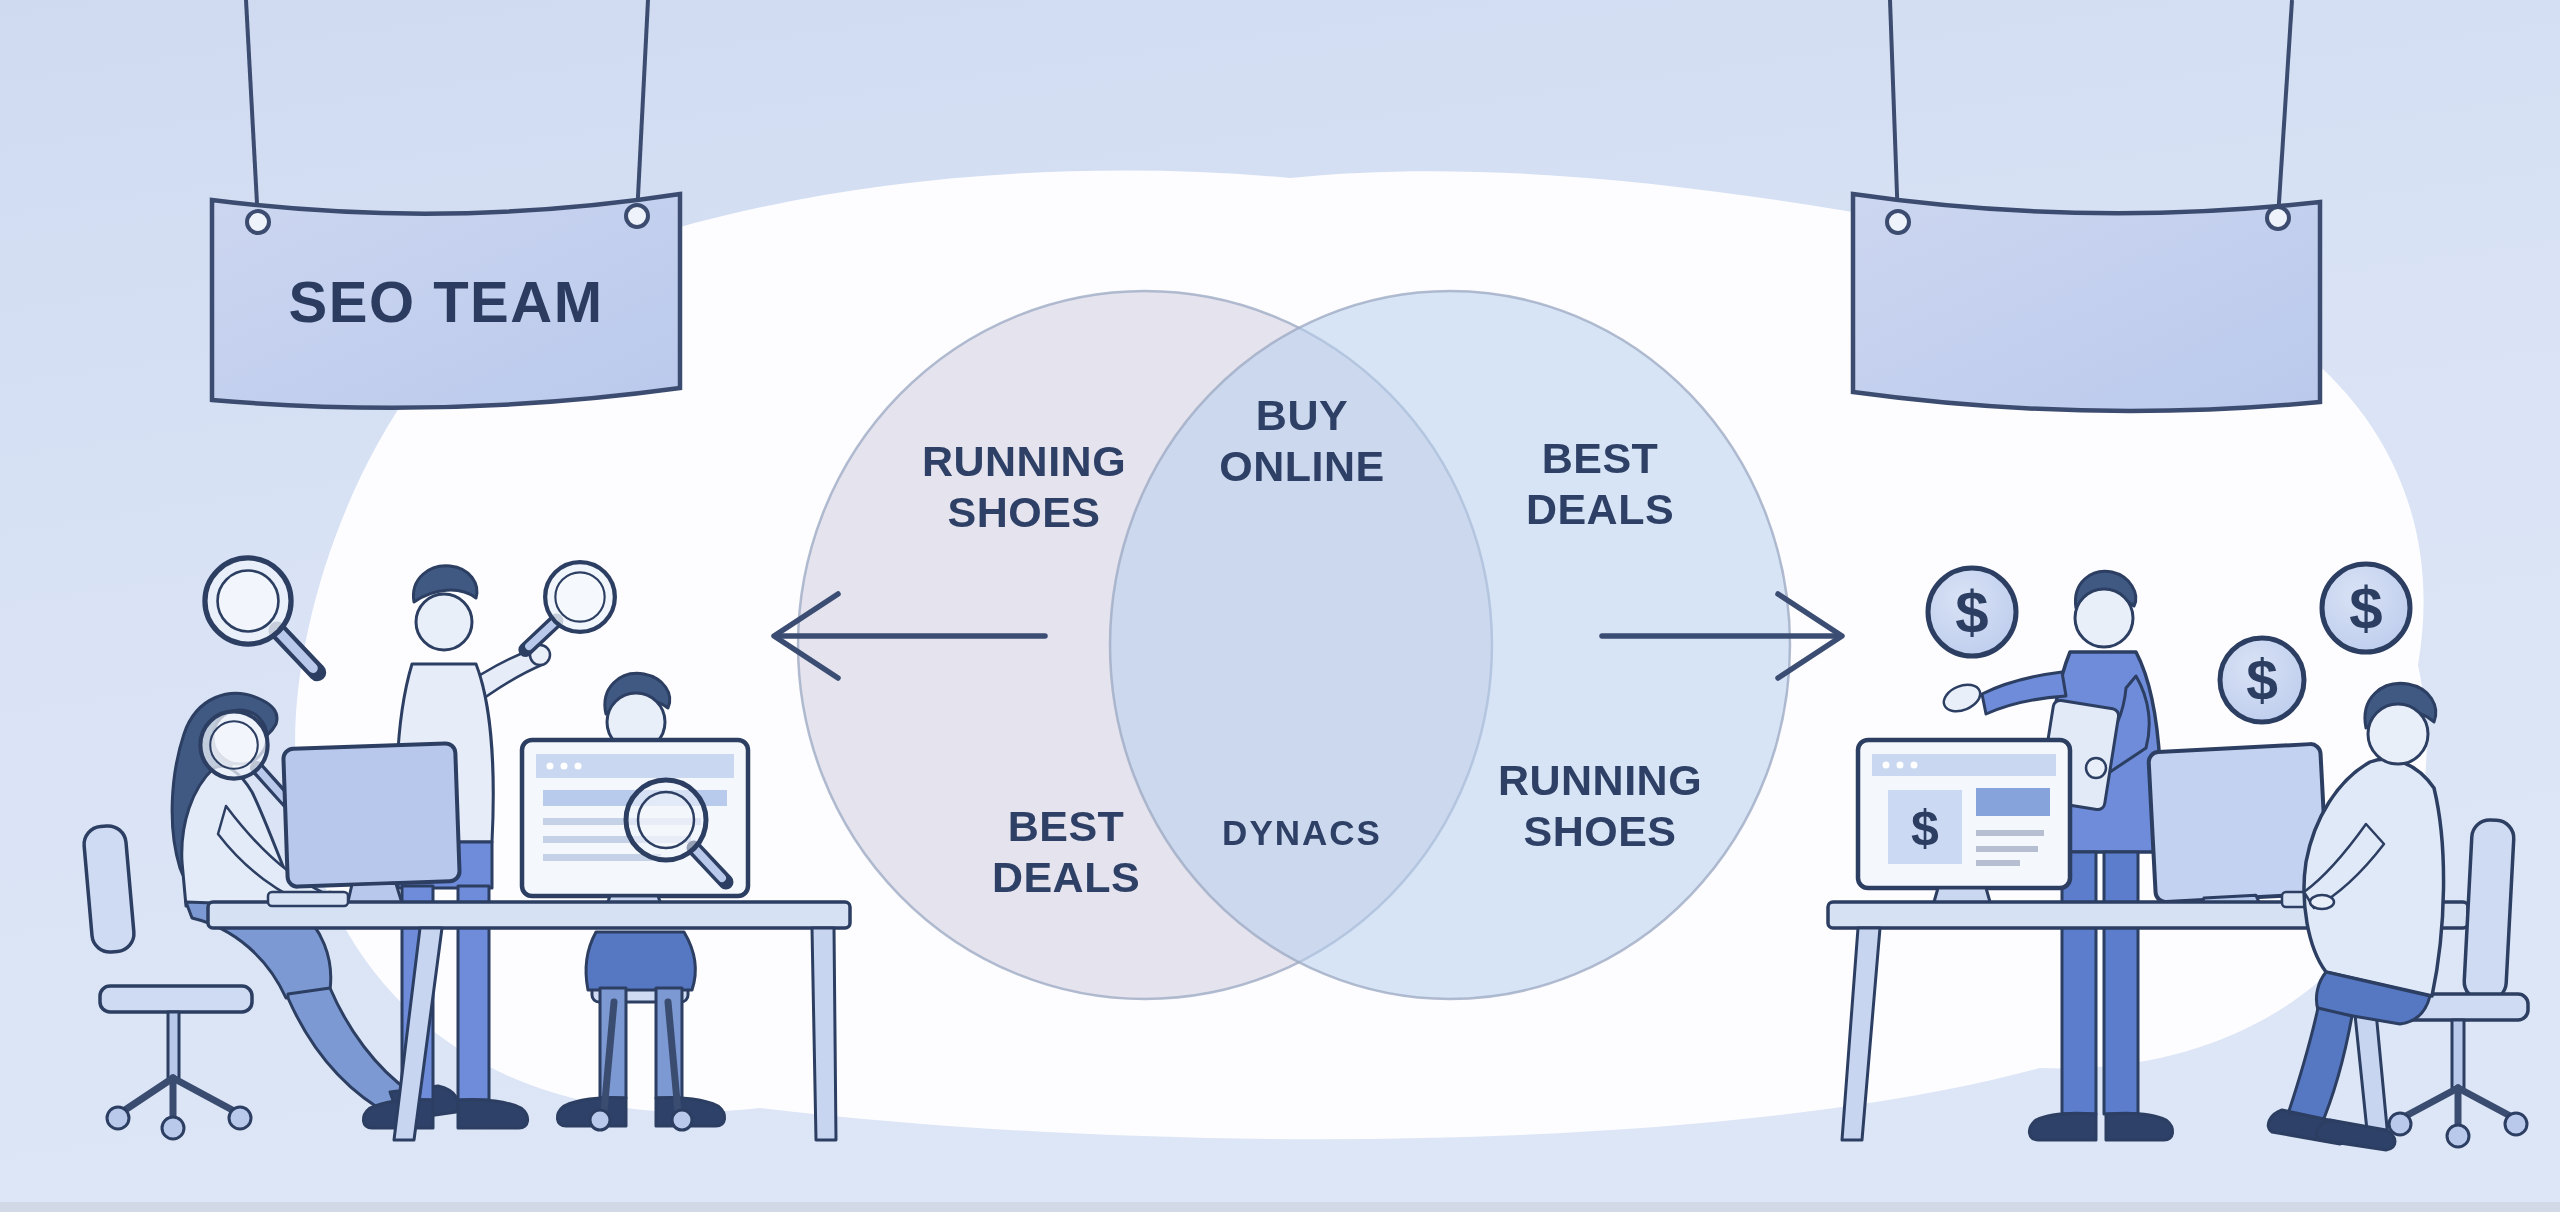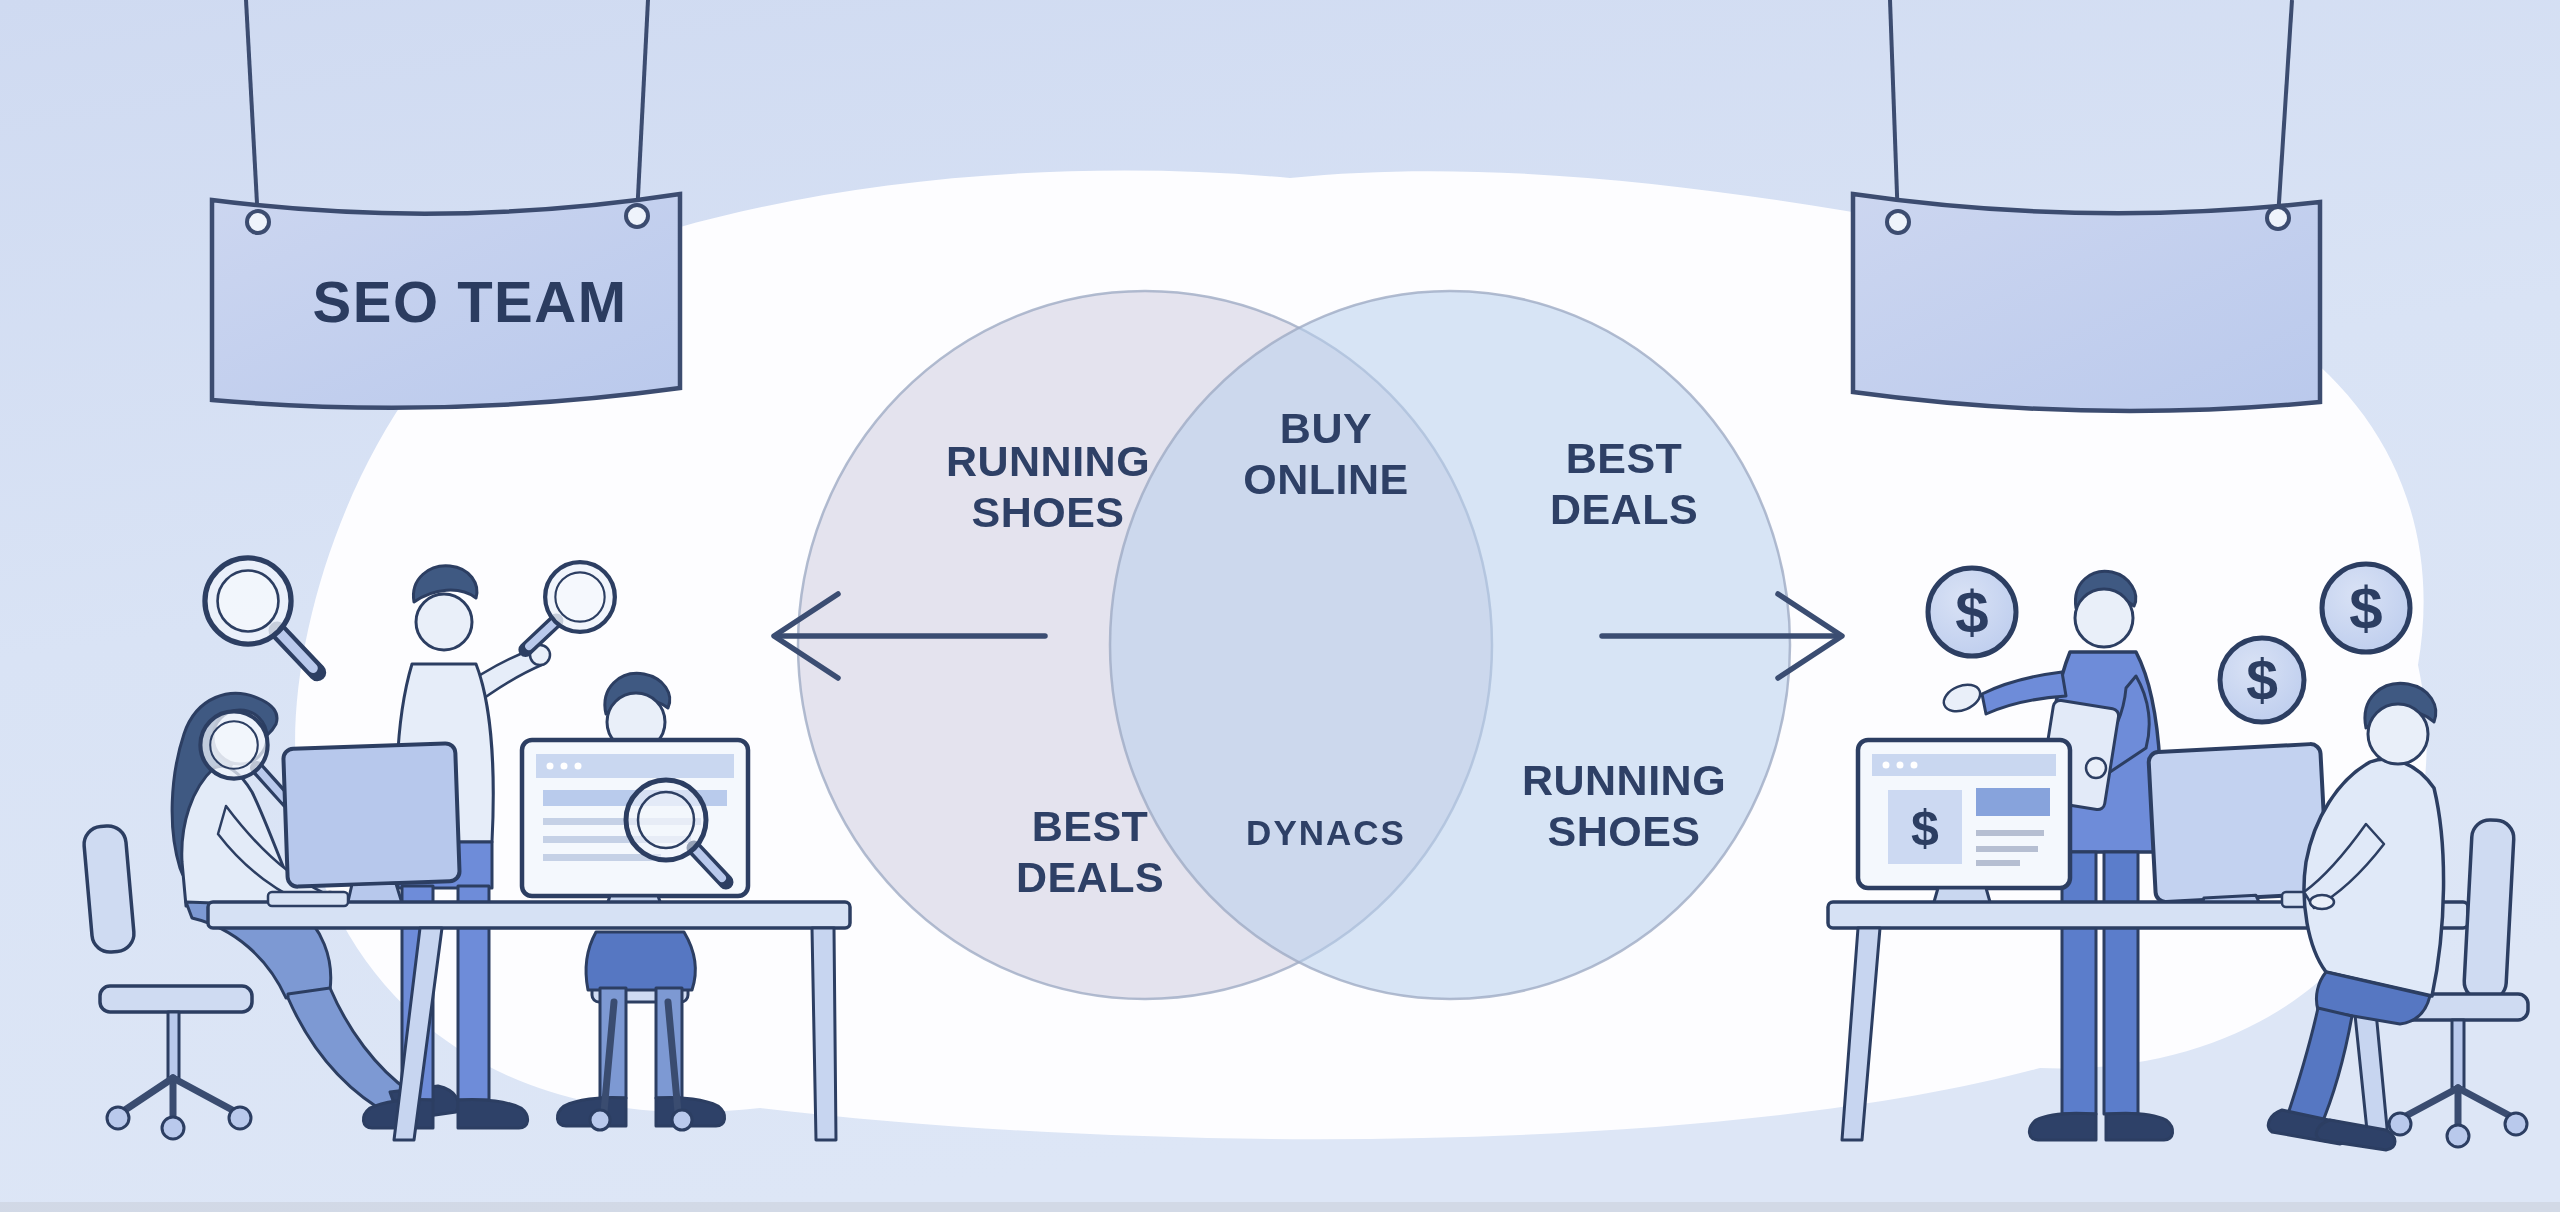--- a/index.html
+++ b/index.html
@@ -2,21 +2,21 @@
 <html><head>
 <meta charset="utf-8">
 <style>
   html,body{margin:0;padding:0;background:#d9e3f5;}
   .scene{
     position:relative;width:2560px;height:1212px;overflow:hidden;
     font-family:"Liberation Sans",sans-serif;
   }
   .scene svg{position:absolute;left:0;top:0;}
   svg text{font-family:"Liberation Sans",sans-serif;}
-  .label-layer{position:absolute;inset:0;pointer-events:none;margin-left:24px;}
+  .label-layer{position:absolute;inset:0;pointer-events:none;}
   .vlabel{
     position:absolute;transform:translate(-50%,-50%);
     font-weight:700;color:#2e4066;text-align:center;
     white-space:pre-line;line-height:1.18;letter-spacing:.5px;
   }
   .sign-label{font-size:58px;letter-spacing:1.5px;color:#2b3c60;}
   .venn-title{font-size:62px;line-height:1.14;letter-spacing:1px;color:#2c3e62;}
   .kw{font-size:43px;}
   .kw-lg{font-size:35px;letter-spacing:2px;}
 </style>
@@ -269,21 +269,21 @@
 </svg>
 
 <div class="label-layer">
   <div class="vlabel sign-label" style="left:446px;top:302px;">SEO TEAM</div>
 
   <div class="vlabel kw" style="left:1024px;top:487px;">RUNNING
 SHOES</div>
   <div class="vlabel kw" style="left:1066px;top:852px;">BEST
 DEALS</div>
 
-  <div class="vlabel kw" style="left:1302px;top:454px;">BUY
+  <div class="vlabel kw" style="left:1302px;top:441px;">BUY
 ONLINE</div>
   <div class="vlabel kw kw-lg" style="left:1302px;top:833px;">DYNACS</div>
 
   <div class="vlabel kw" style="left:1600px;top:484px;">BEST
 DEALS</div>
   <div class="vlabel kw" style="left:1600px;top:806px;">RUNNING
 SHOES</div>
 </div>
 
 </div>

